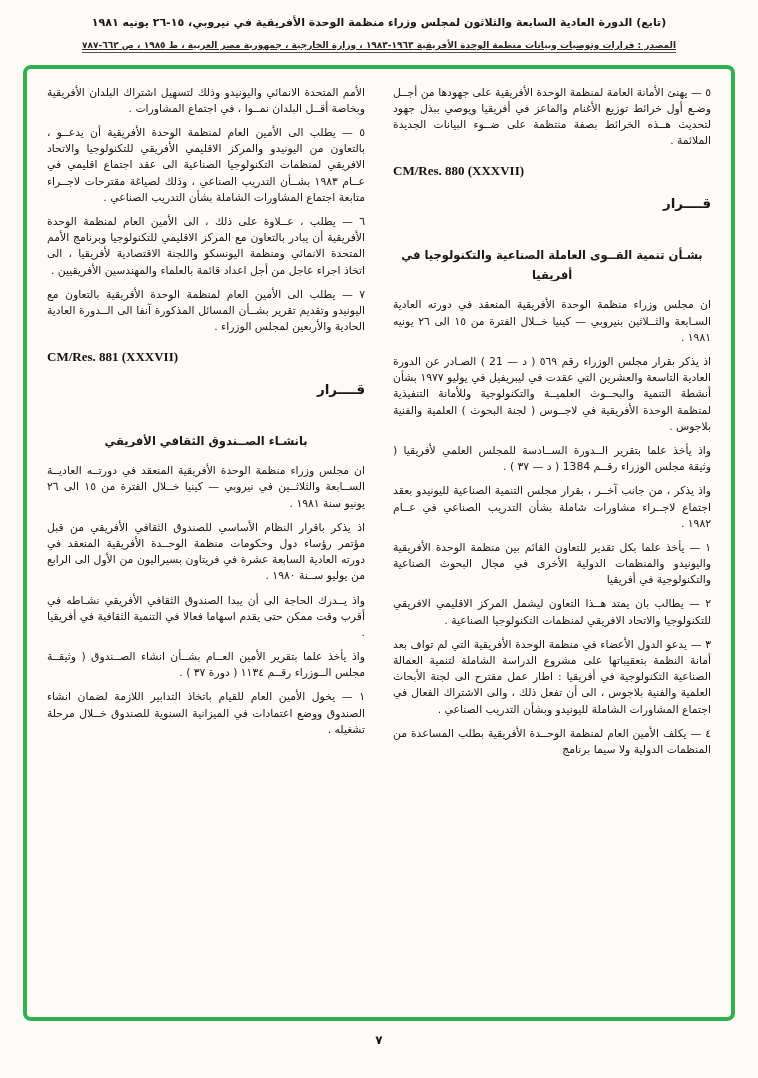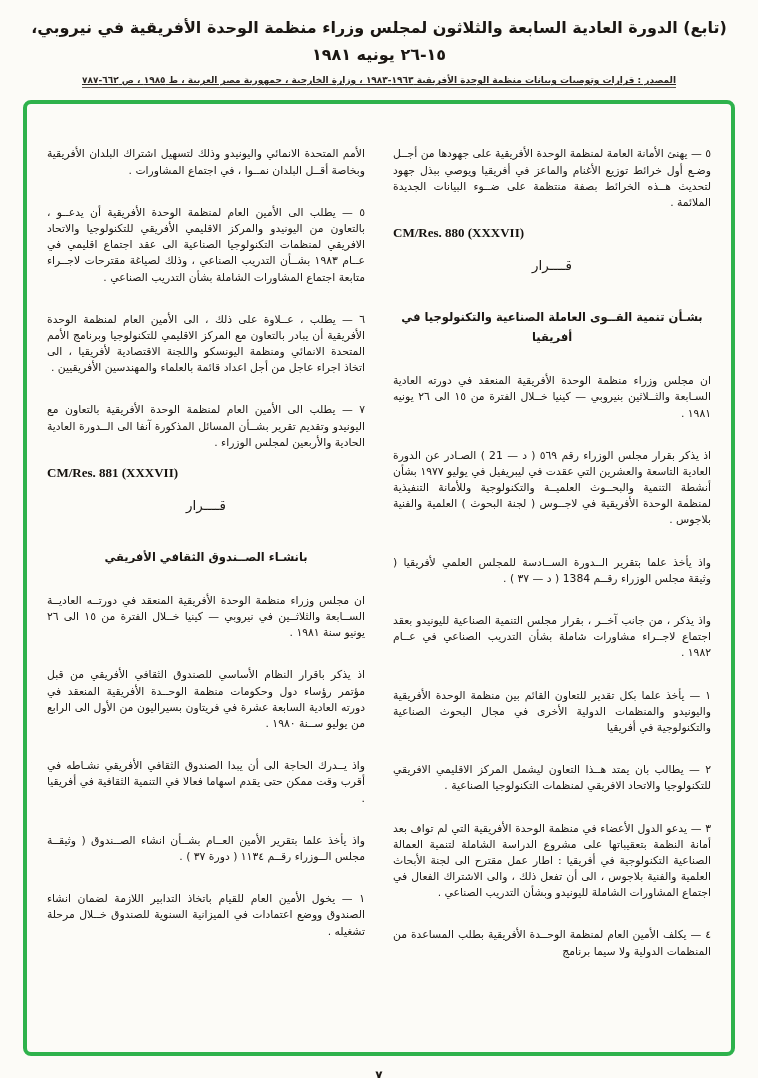--- a/index.html
+++ b/index.html
@@ -11,21 +11,21 @@
   }
   .page {
     width:758px; height:1078px;
     background:#fcfbf7;
     padding:14px 14px 0;
     direction:rtl;
     position:relative;
   }
   .doc-header { text-align:center; }
   .doc-title {
-    font-size:16px;
+    font-size:11px;
     font-weight:bold;
     line-height:1.7;
   }
   .doc-source {
     display:inline-block;
     font-size:9px;
     margin-top:5px;
     padding-bottom:2px;
     border-bottom:1px solid #57504a;
     font-weight:bold;
@@ -47,35 +47,35 @@
     gap:28px;
     height:100%;
   }
   .column {
     flex:1;
     font-size:10.8px;
     line-height:1.5;
     text-align:justify;
     font-weight:500;
   }
-  p.body { margin-bottom:8px;margin-top:26px; }
+  p.body { margin-bottom:8px; }
   .docref {
     direction:ltr;
     text-align:left;
     font-family:"Liberation Serif", serif;
     font-size:13px;
     font-weight:bold;
     margin:12px 0 12px;
     color:#14110e;
   }
   .docref.gap-lg { }
   .heading {
-    text-align:center;
+    text-align:right;
     font-size:13.5px;
-    font-weight:normal;
+    font-weight:bold;
     margin:2px 0 10px;
     letter-spacing:1px;
   }
   .subheading {
     text-align:center;
     font-size:11.5px;
     font-weight:bold;
     margin-bottom:12px;
     line-height:1.75;
     margin-top:32px;

